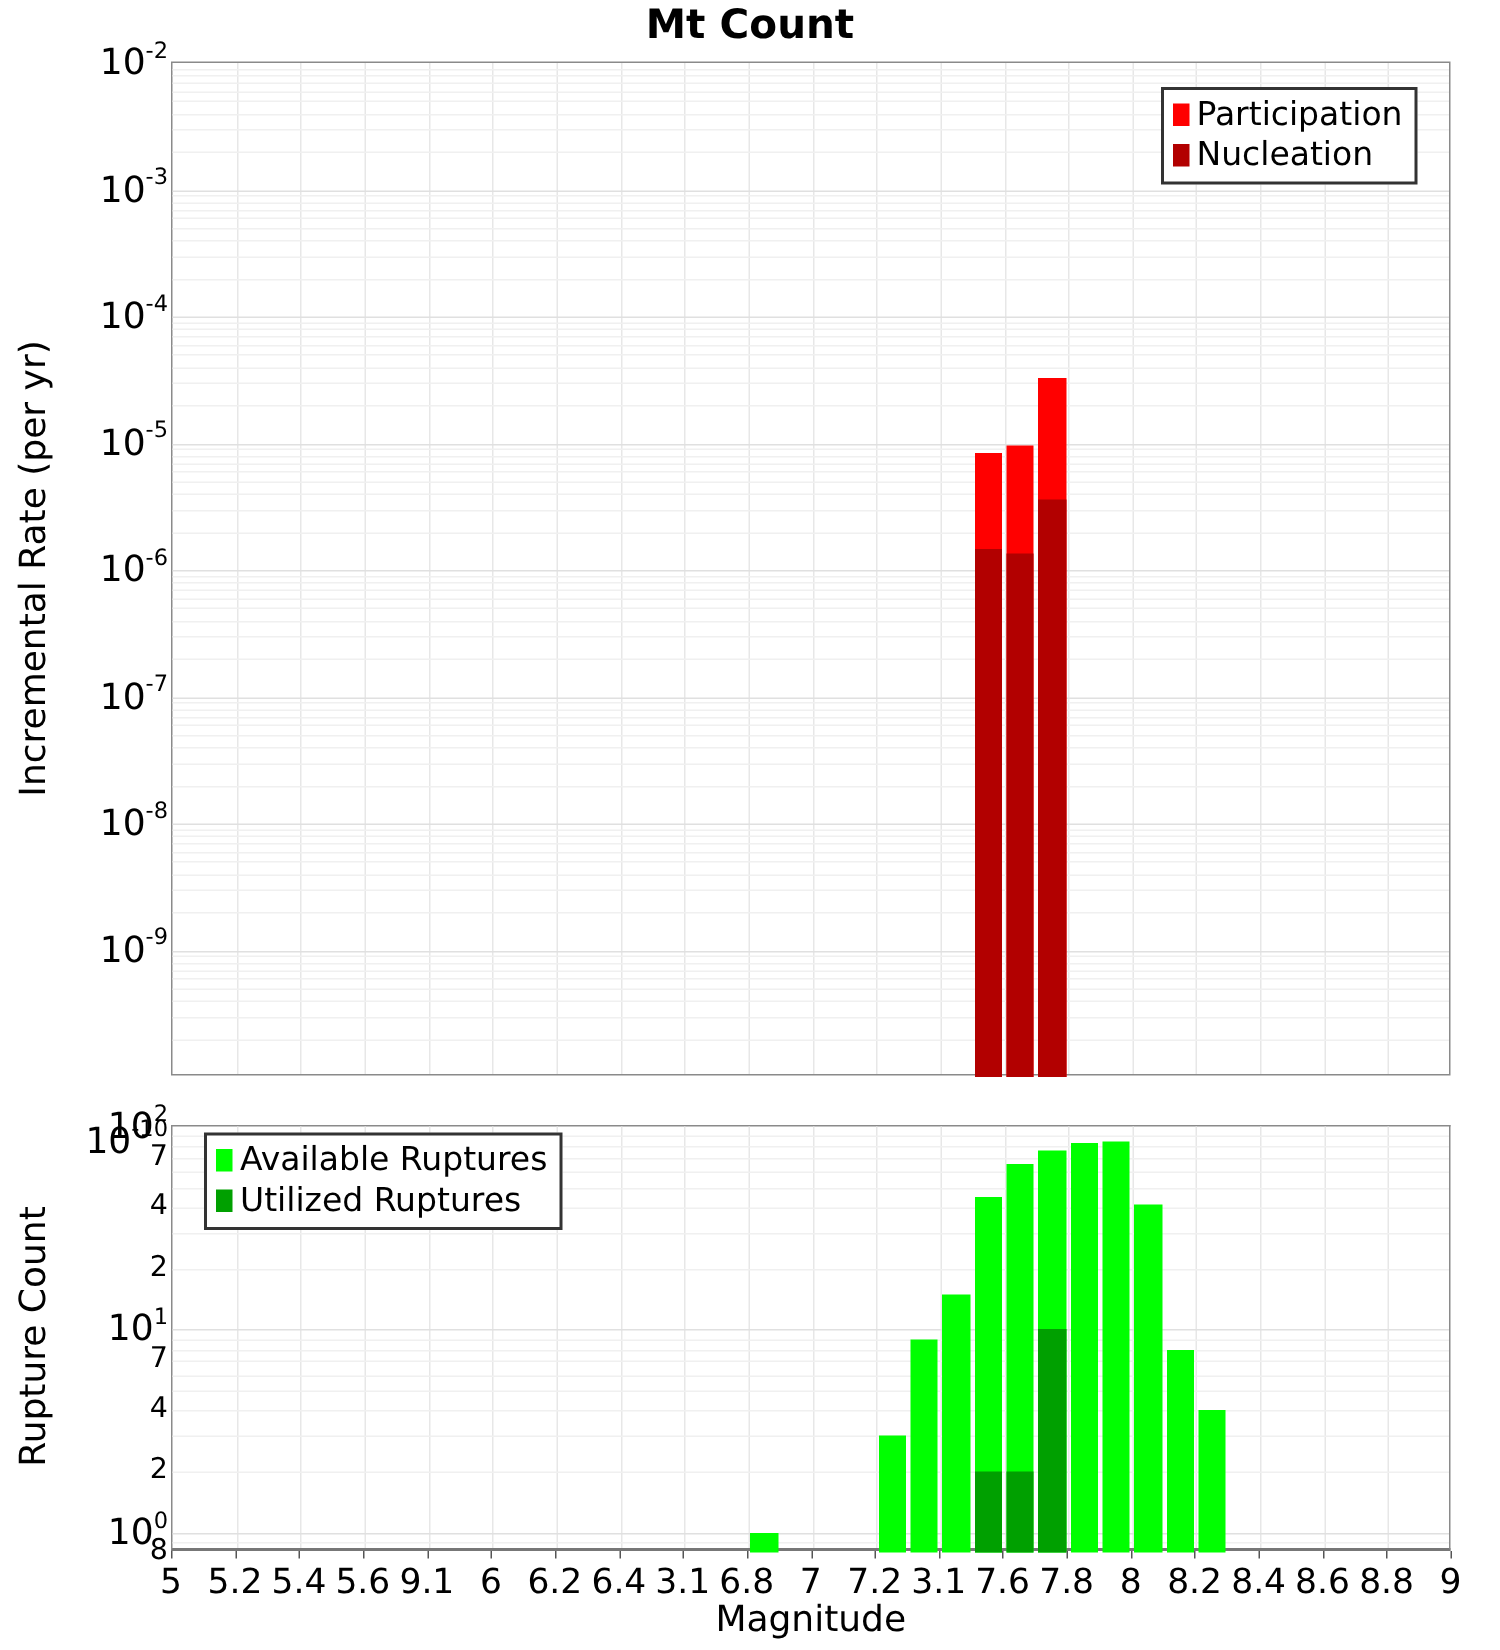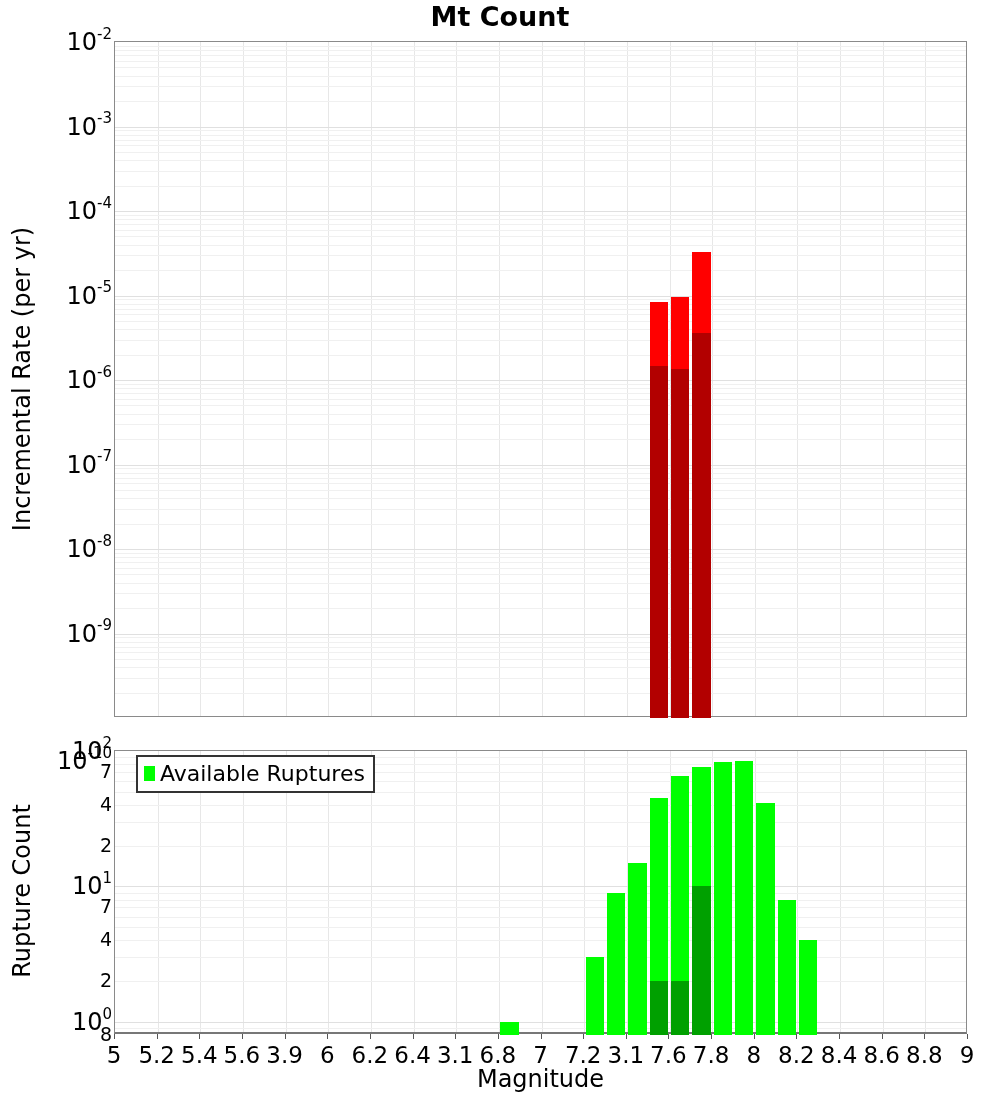--- a/index.html
+++ b/index.html
@@ -60,20 +60,30 @@
 
 <div id="chart">
 
   <div class="title">Mt Count</div>
 
   <div class="yaxis-title" id="ylabel-top">Incremental Rate (per yr)</div>
 
   <div class="yaxis-title" id="ylabel-bottom">Rupture Count</div>
 
   <div class="plot" id="plot-top">
+    <div class="legend" id="legend-top">
+      <div class="legend-row">
+        <span class="legend-swatch" style="background: rgb(255, 0, 0);"></span>
+        <span class="legend-label">Participation</span>
+      </div>
+      <div class="legend-row">
+        <span class="legend-swatch" style="background: rgb(178, 0, 0);"></span>
+        <span class="legend-label">Nucleation</span>
+      </div>
+    </div>
   <div class="gridline-v" style="left: 42.7px;"></div>
       <div class="gridline-v" style="left: 85.3px;"></div>
       <div class="gridline-v" style="left: 128px;"></div>
       <div class="gridline-v" style="left: 170.6px;"></div>
       <div class="gridline-v" style="left: 213.3px;"></div>
       <div class="gridline-v" style="left: 255.9px;"></div>
       <div class="gridline-v" style="left: 298.6px;"></div>
       <div class="gridline-v" style="left: 341.2px;"></div>
       <div class="gridline-v" style="left: 383.9px;"></div>
       <div class="gridline-v" style="left: 426.5px;"></div>
@@ -164,20 +174,24 @@
       <div class="bar" style="left: 555.9px; width: 18.3px; top: 327px; height: 349px; background: rgb(178, 0, 0);"></div>
       <div class="bar" style="left: 577.3px; width: 18.3px; top: 291px; height: 385px; background: rgb(178, 0, 0);"></div>
     </div>
 
   <div class="plot" id="plot-bottom">
     <div class="legend" id="legend-bottom">
       <div class="legend-row">
         <span class="legend-swatch" style="background: rgb(0, 255, 0);"></span>
         <span class="legend-label">Available Ruptures</span>
       </div>
+      <div class="legend-row">
+        <span class="legend-swatch" style="background: rgb(0, 160, 0);"></span>
+        <span class="legend-label">Utilized Ruptures</span>
+      </div>
     </div>
   <div class="gridline-v" style="left: 42.7px;"></div>
       <div class="gridline-v" style="left: 85.3px;"></div>
       <div class="gridline-v" style="left: 128px;"></div>
       <div class="gridline-v" style="left: 170.6px;"></div>
       <div class="gridline-v" style="left: 213.3px;"></div>
       <div class="gridline-v" style="left: 255.9px;"></div>
       <div class="gridline-v" style="left: 298.6px;"></div>
       <div class="gridline-v" style="left: 341.2px;"></div>
       <div class="gridline-v" style="left: 383.9px;"></div>
@@ -250,21 +264,21 @@
     <div class="ytick-label minor" style="right: 888px; top: 1034px;">8</div>
     <div class="xtick-mark" style="left: 114px; top: 1034px;"></div>
     <div class="xtick-label" style="left: 114px; top: 1044px;">5</div>
     <div class="xtick-mark" style="left: 156.7px; top: 1034px;"></div>
     <div class="xtick-label" style="left: 156.7px; top: 1044px;">5.2</div>
     <div class="xtick-mark" style="left: 199.3px; top: 1034px;"></div>
     <div class="xtick-label" style="left: 199.3px; top: 1044px;">5.4</div>
     <div class="xtick-mark" style="left: 241.9px; top: 1034px;"></div>
     <div class="xtick-label" style="left: 241.9px; top: 1044px;">5.6</div>
     <div class="xtick-mark" style="left: 284.6px; top: 1034px;"></div>
-    <div class="xtick-label" style="left: 284.6px; top: 1044px;">3.9</div>
+    <div class="xtick-label" style="left: 284.6px; top: 1044px;">9.1</div>
     <div class="xtick-mark" style="left: 327.3px; top: 1034px;"></div>
     <div class="xtick-label" style="left: 327.3px; top: 1044px;">6</div>
     <div class="xtick-mark" style="left: 369.9px; top: 1034px;"></div>
     <div class="xtick-label" style="left: 369.9px; top: 1044px;">6.2</div>
     <div class="xtick-mark" style="left: 412.6px; top: 1034px;"></div>
     <div class="xtick-label" style="left: 412.6px; top: 1044px; text-align: right;">6.4</div>
     <div class="xtick-mark" style="left: 455.2px; top: 1034px;"></div>
     <div class="xtick-label" style="left: 455.2px; top: 1044px;">3.1</div>
     <div class="xtick-mark" style="left: 497.8px; top: 1034px;"></div>
     <div class="xtick-label" style="left: 497.8px; top: 1044px;">6.8</div>

